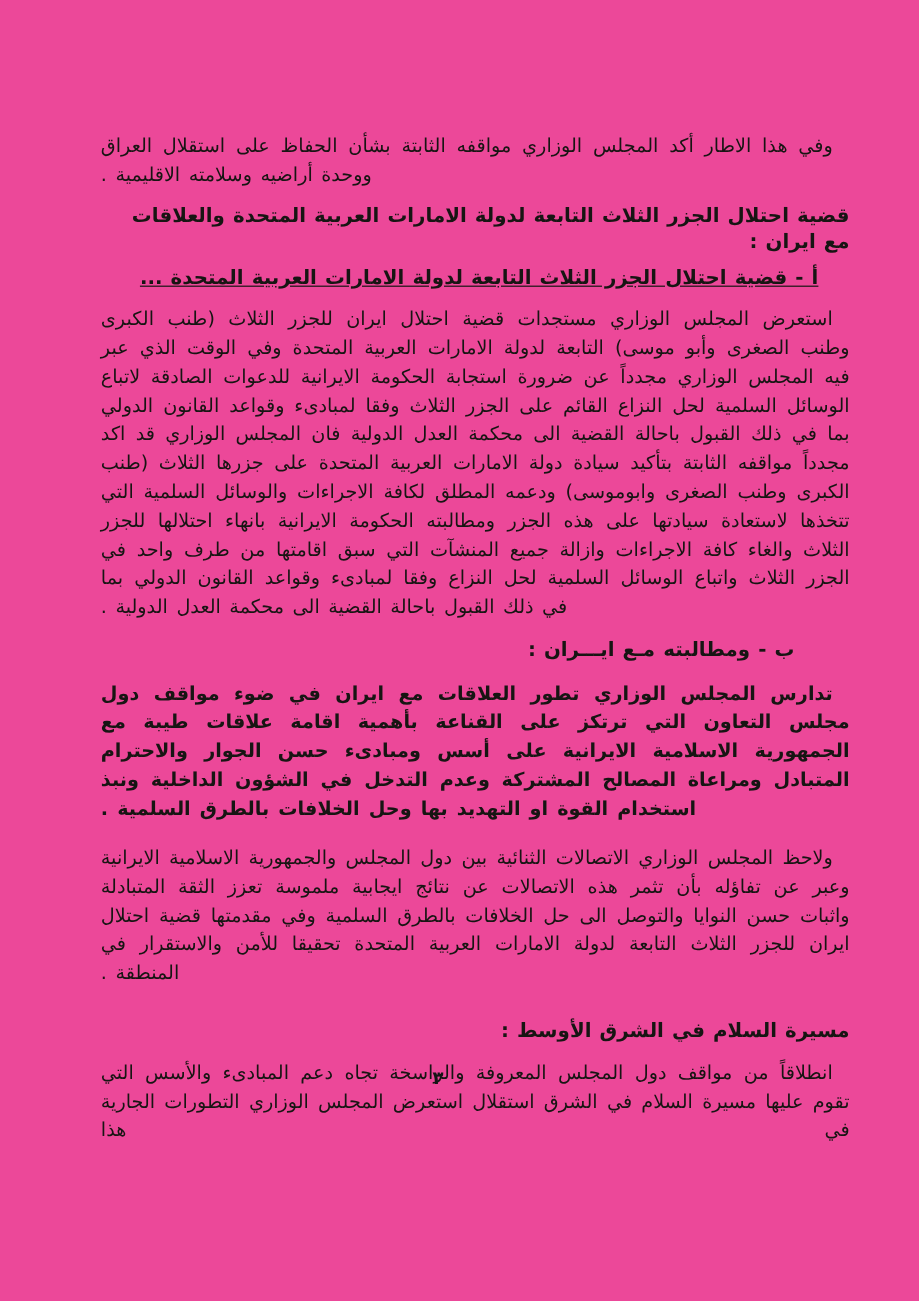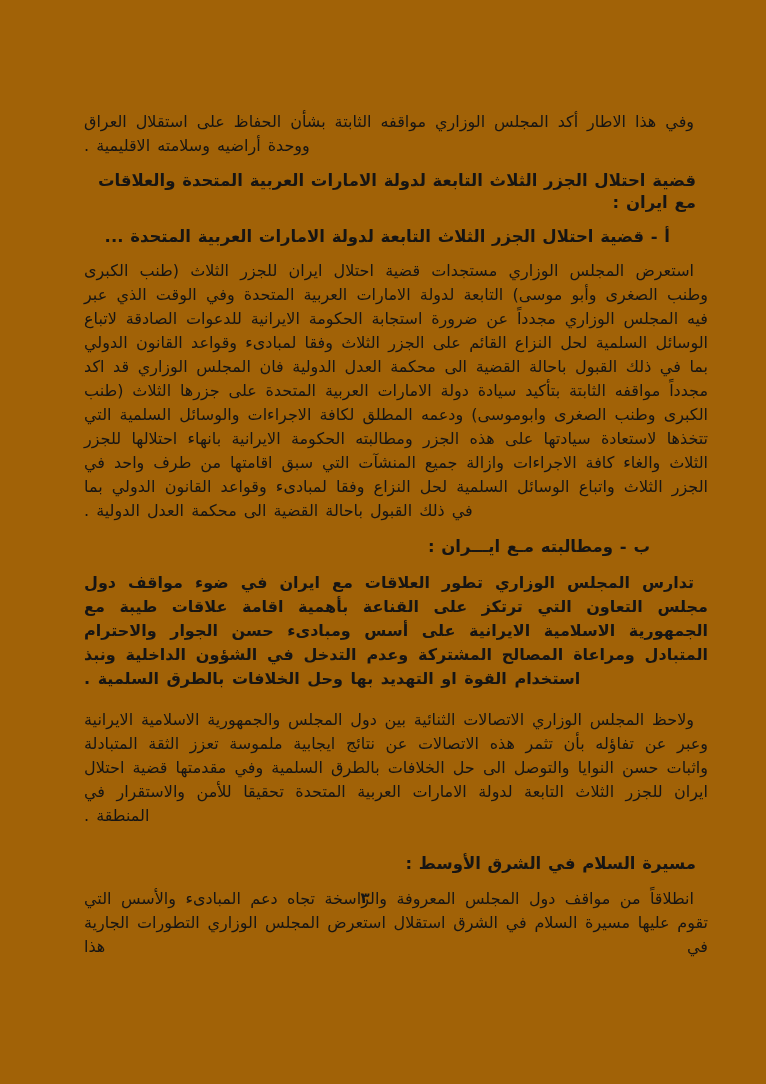--- a/index.html
+++ b/index.html
@@ -4,21 +4,21 @@
 <style>
   html, body {
     margin: 0;
     padding: 0;
     background: #ffffff;
   }
   .page {
     position: relative;
     width: 766px;
     height: 1084px;
-    background: #a16207;
+    background: #ec4899;
     overflow: hidden;
     font-family: "DejaVu Sans", sans-serif;
     color: #171513;
   }
   .content {
     position: absolute;
     top: 110px;
     right: 58px;
     width: 624px;
     direction: rtl;
@@ -35,28 +35,28 @@
   }
   .body-par.continues {
     text-align-last: justify;
     -moz-text-align-last: justify;
   }
   .head {
     font-weight: bold;
     font-size: 16.5px;
     line-height: 22px;
     word-spacing: 1px;
-    margin: 12px;
+    margin: 0;
   }
   .sub-a { padding-right: 26px; }
   .sub-b { padding-right: 46px; }
 
   .mb-intro     { margin-bottom: 11px; }
   .mb-head1     { margin-bottom: 8px;  }
-  .mb-itema     { margin-bottom: 11px; }
+  .mb-itema     { margin-bottom: 11px; text-decoration: underline; }
   .mb-islands   { margin-bottom: 13px; }
   .mb-itemb     { margin-bottom: 13px; }
   .mb-relations { margin-bottom: 17px; font-weight: bold; }
   .mb-contacts  { margin-bottom: 25px; }
   .mb-peacehead { margin-bottom: 12px; }
 
   .pagenum {
     position: absolute;
     top: 889px;
     left: 0;

